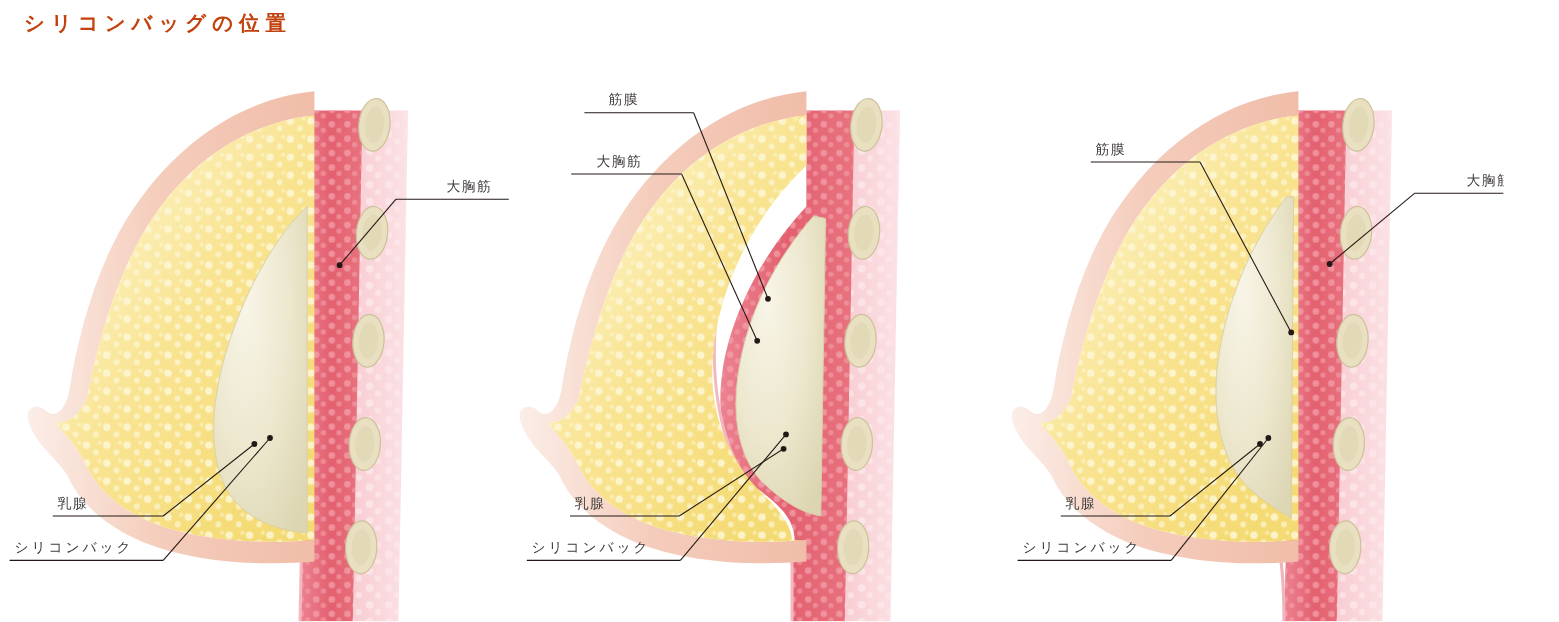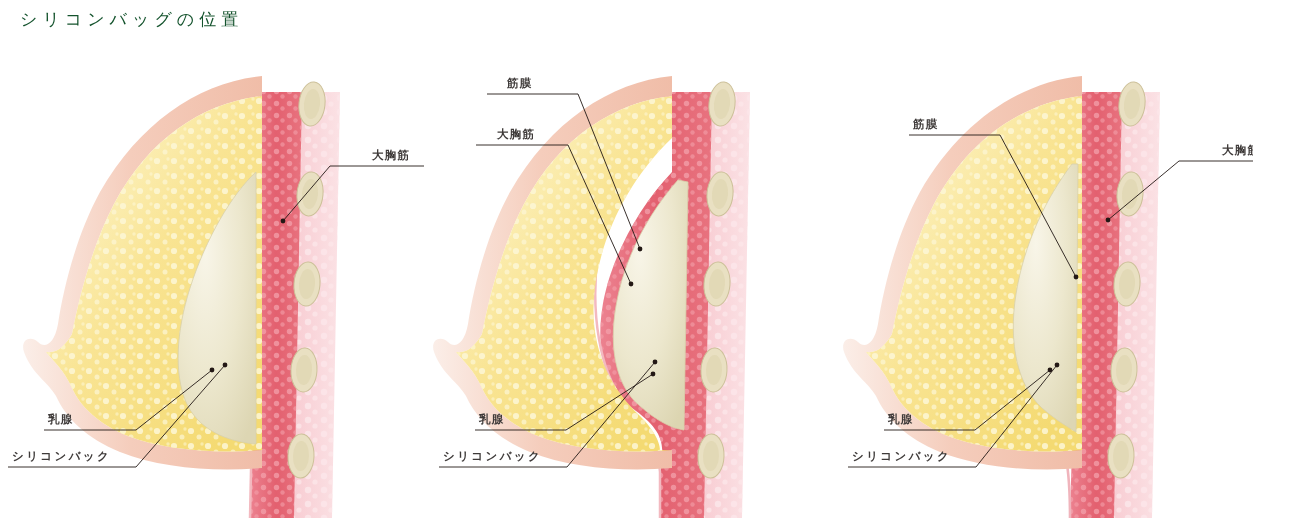--- a/index.html
+++ b/index.html
@@ -14,30 +14,29 @@
     position: relative;
     overflow: hidden;
     font-family: "DejaVu Sans", "Liberation Sans", sans-serif;
   }
   #page-title {
     position: absolute;
     left: 20px;
     top: 8px;
     font-size: 17px;
     letter-spacing: 5px;
-    color: #14532d;
-    font-weight: 400;
+    color: #c2410c;
+    font-weight: 700;
     white-space: nowrap;
   }
   .figure {
     position: absolute;
     top: 52px;
     width: 433px;
     height: 466px;
-    font-weight: bold;
   }
   #figure-1 { left: 0px; }
   #figure-2 { left: 410px; }
   #figure-3 { left: 820px; }
   .figure svg { display: block; width: 433px; height: 466px; }
   .anno-text {
     font-family: "DejaVu Sans", "Liberation Sans", sans-serif;
     font-size: 11.5px;
     fill: #3e3a39;
     letter-spacing: 1.2px;

